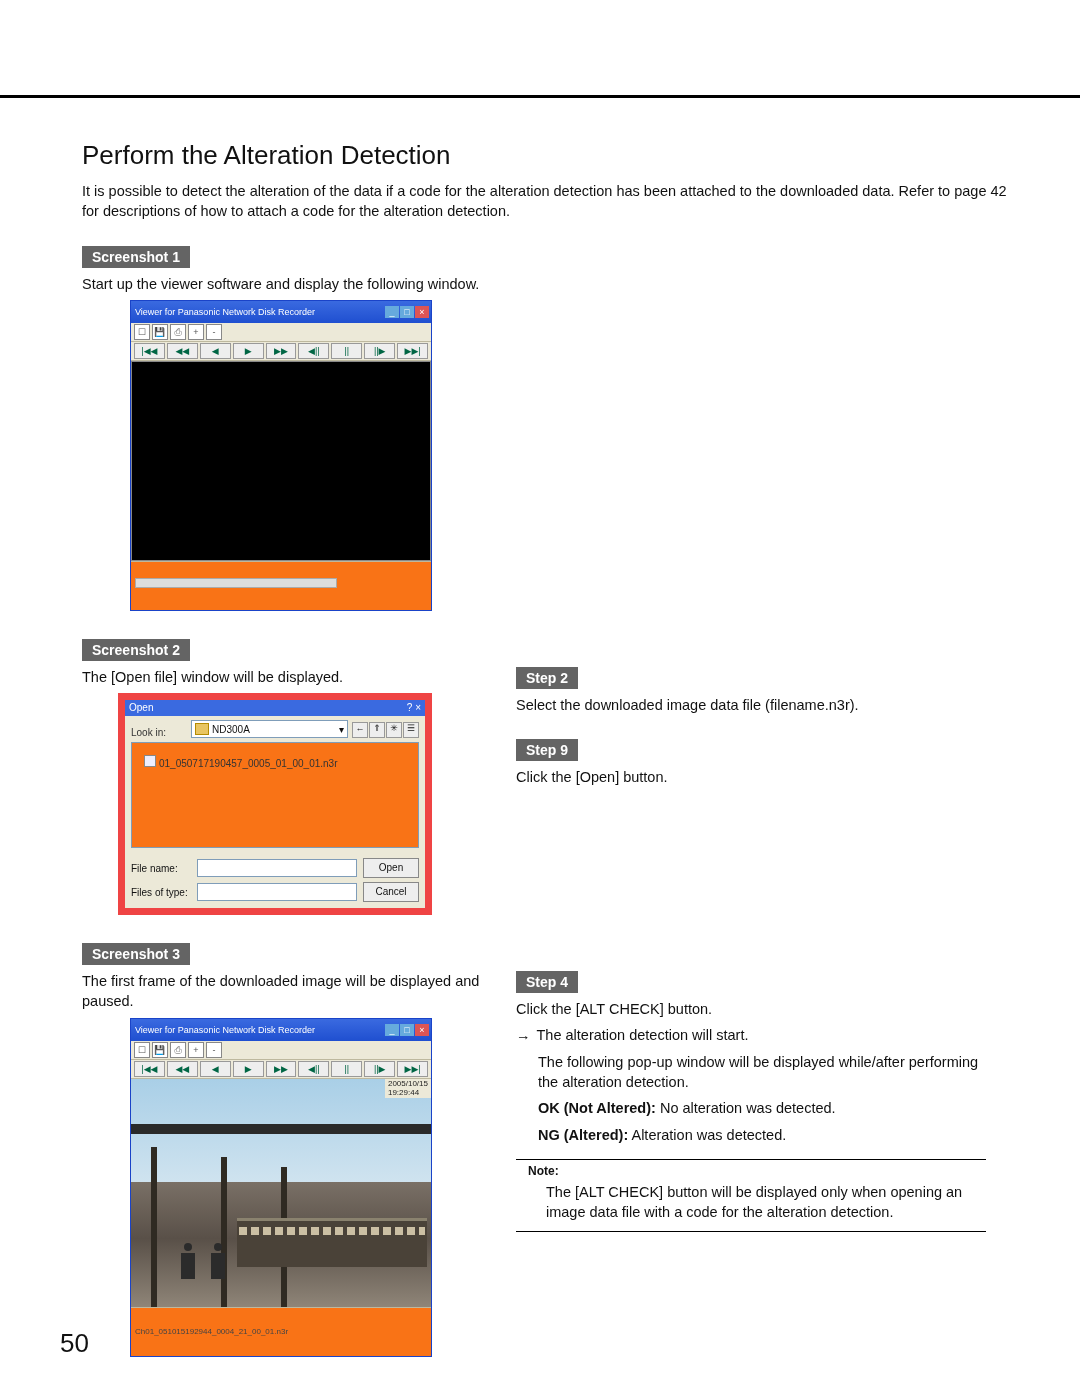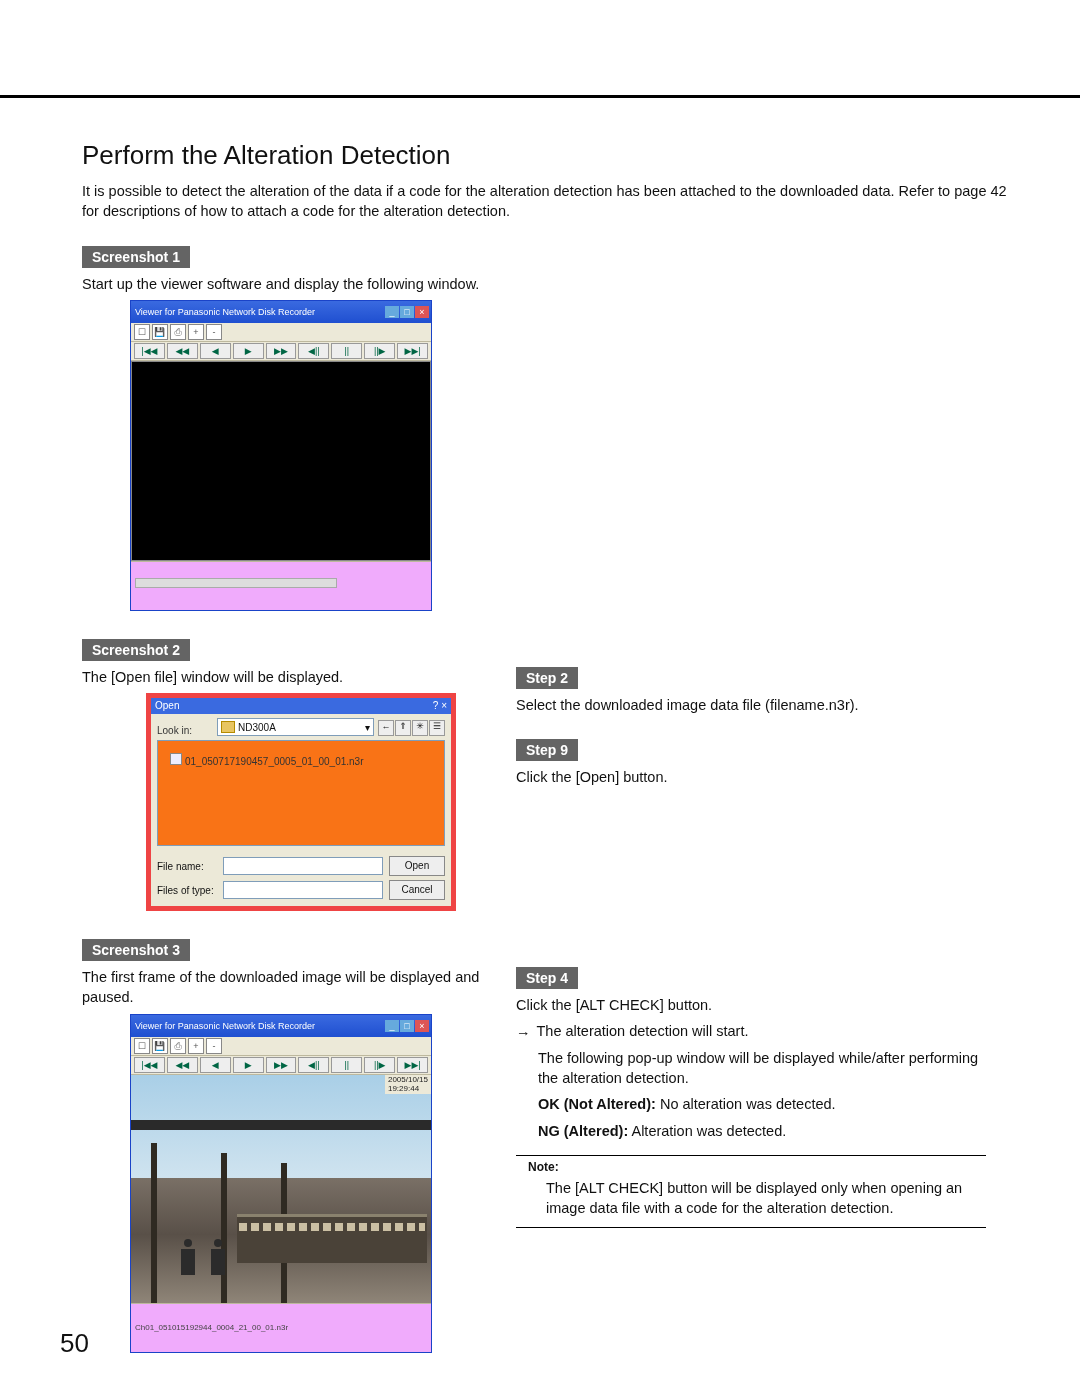--- a/index.html
+++ b/index.html
@@ -111,31 +111,31 @@
     font-size:9px; text-align:center; line-height:14px; color:#064;
     margin:0 1px;
   }
   .app-canvas {
     width: 100%;
     height: 200px;
     background: #000;
     border:1px solid #888; box-sizing:border-box;
   }
   .app-status {
-    height: 16px; background:#f0abfc; border-top:1px solid #bdb89e;
+    height: 16px; background:#f97316; border-top:1px solid #bdb89e;
     font-size:8px; color:#444; padding:16px 4px; line-height:16px;
   }
   .app-status .bar { display:inline-block; width:200px; height:8px; background:#ddd; border:1px solid #aaa; }
 
   
   .dlg {
-    margin: 6px 0 0 64px;
+    margin: 6px 0 0 36px;
     width: 300px;
     background:#ece9d8;
-    border:5px solid #ef4444;
+    border:7px solid #ef4444;
     font-size:10px;
   }
   .dlg .dlg-title {
     height:16px; background:#3a6ae0; color:#fff;
     padding:0 4px; line-height:16px; display:flex; justify-content:space-between;
   }
   .dlg .dlg-row { display:flex; align-items:flex-end; padding:4px 6px; gap:4px; }
   .dlg .dlg-row label { width:56px; color:#333; }
   .dlg .combo {
     flex:1; height:16px; border:1px solid #7f9db9; background:#fff;

